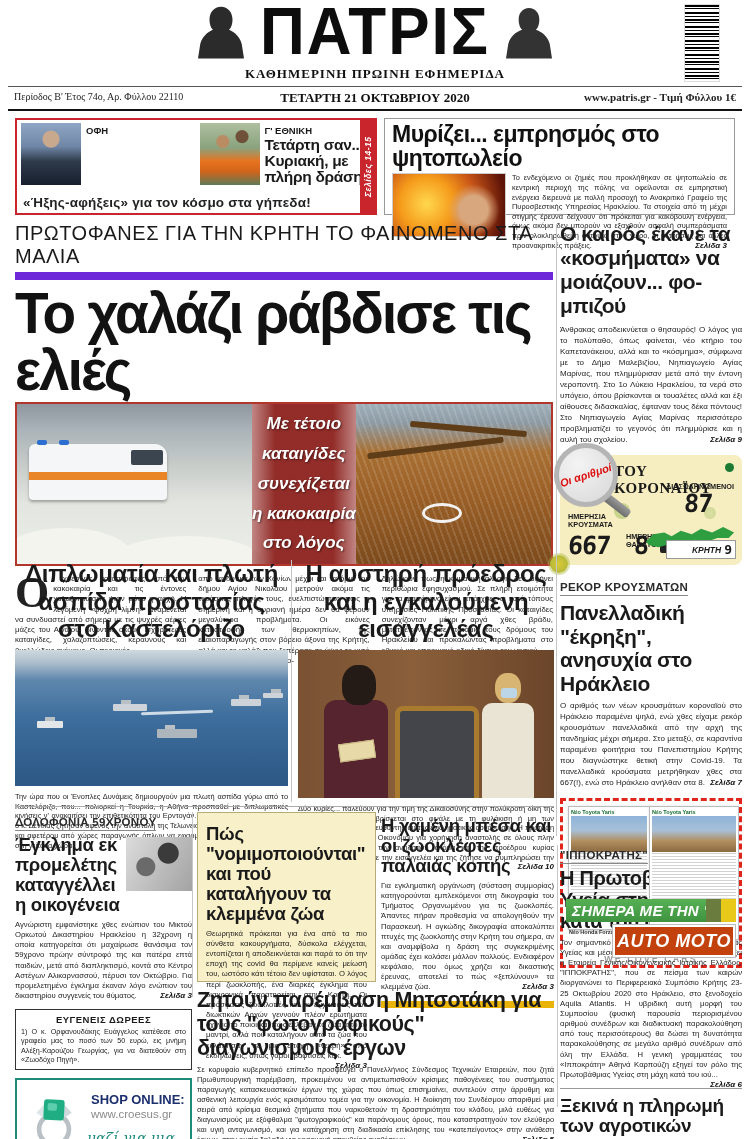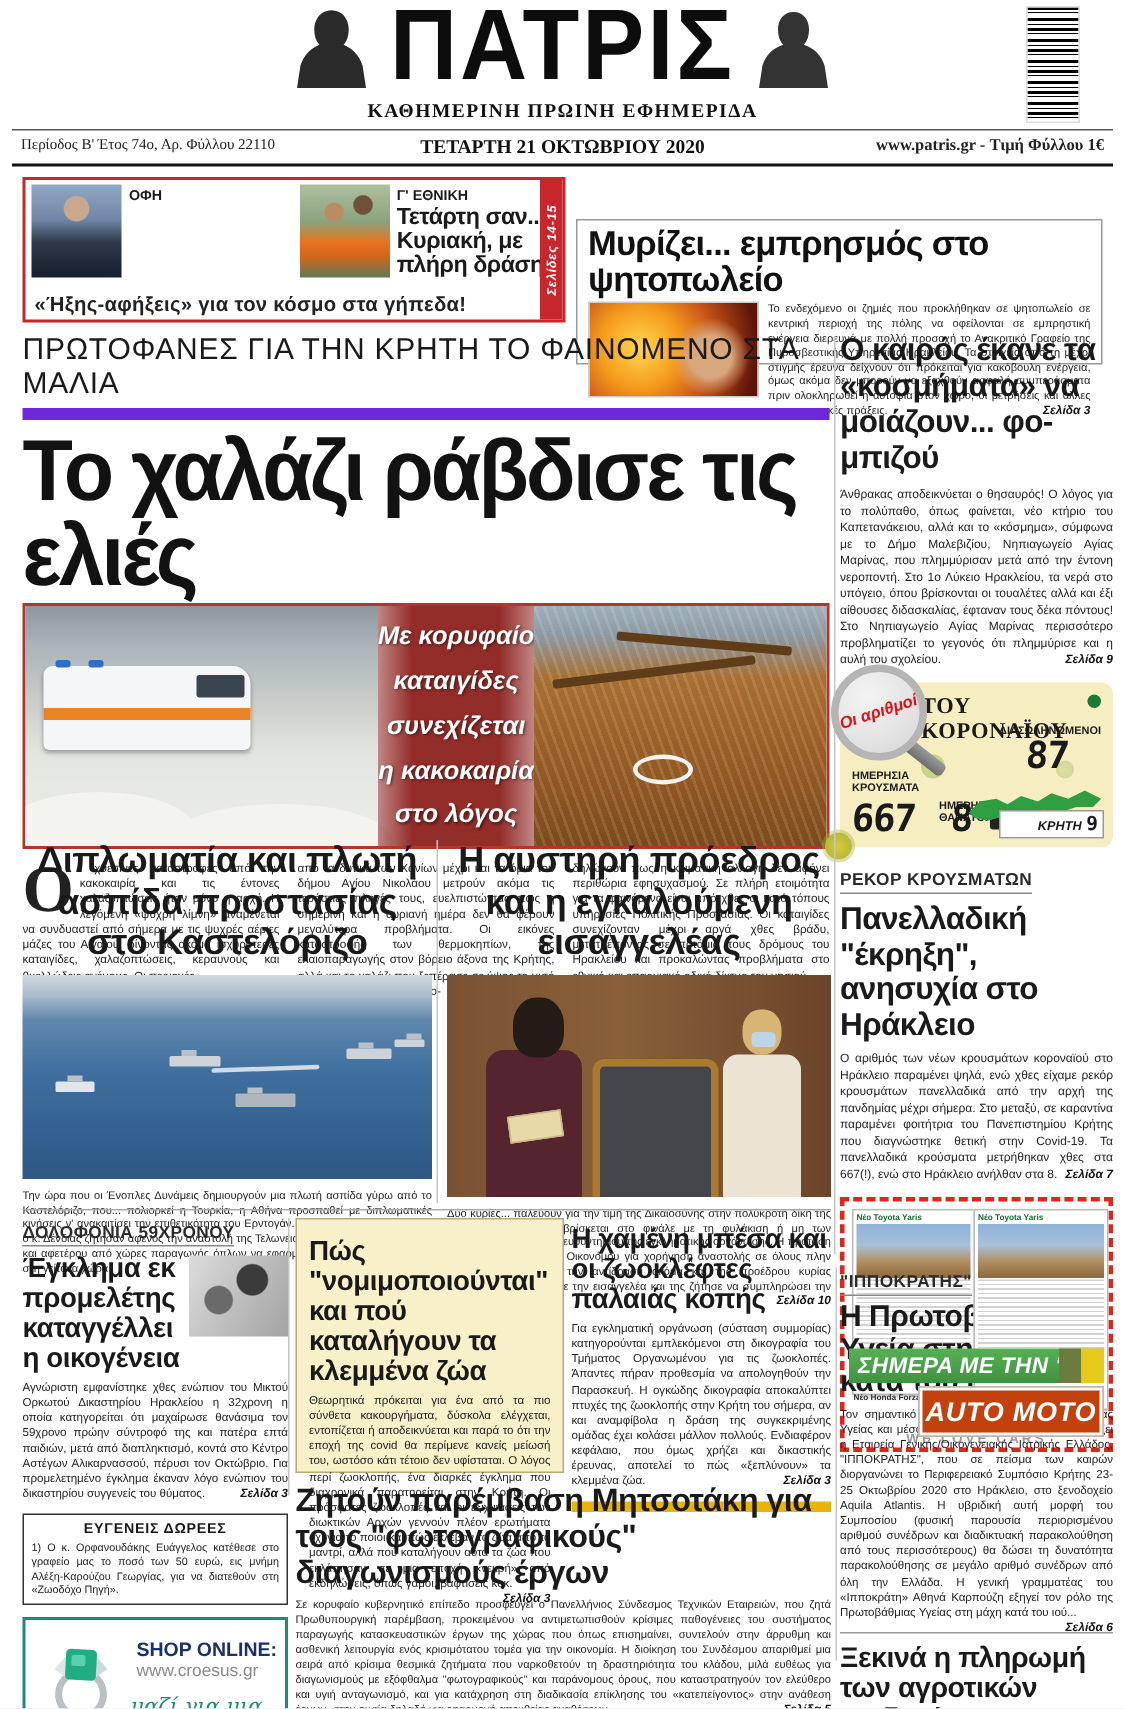--- a/index.html
+++ b/index.html
@@ -29,21 +29,21 @@
   .sp-photo.g3{background:radial-gradient(circle at 38% 30%,#b98c63 0 6px,transparent 7px),
                radial-gradient(circle at 70% 22%,#6e5138 0 6px,transparent 7px),
                linear-gradient(180deg,#aebf9f 0%,#8aa37e 40%,#e8731f 62%,#d2641a 78%,#5f7a58 100%);}
   .sp-kicker{font-size:9.5px;font-weight:bold;margin-top:2px;}
   .sp-head{font-size:15.5px;font-weight:bold;line-height:1.02;margin-top:1px;letter-spacing:-.3px;}
   .sp-tab{position:absolute;right:0;top:0;bottom:0;width:15px;background:#c9252c;color:#fff;
           writing-mode:vertical-rl;transform:rotate(180deg);font-size:8.5px;font-weight:bold;font-style:italic;
           display:flex;align-items:center;justify-content:center;letter-spacing:.5px;}
   .sp-foot{padding:2px 6px;font-size:13.5px;font-weight:bold;color:#222;letter-spacing:.2px;}
   
-  #arson{position:absolute;left:384px;top:118px;width:351px;height:97px;border:1px solid #999;box-sizing:border-box;padding:3px 7px;margin-top:28px;}
+  #arson{position:absolute;left:384px;top:118px;width:351px;height:97px;border:1px solid #999;box-sizing:border-box;padding:3px 7px;}
   .ar-head{font-size:23px;font-weight:bold;letter-spacing:-.5px;line-height:1.05;color:#111;}
   .ar-row{display:flex;gap:6px;margin-top:3px;}
   .ar-photo{flex:0 0 112px;height:62px;border:1px solid #ccc;
     background:radial-gradient(circle at 72% 58%,#d8a77e 0 14px,rgba(216,167,126,.6) 18px,transparent 26px),
                radial-gradient(circle at 30% 48%,#ffd84d 0%,#f59a1b 32%,#c85417 58%,#5e1408 92%);}
   .ar-body{flex:1;font-size:7.4px;line-height:1.3;text-align:justify;color:#222;}
   .pg{float:right;font-weight:bold;font-style:italic;font-size:8px;color:#111;margin-left:4px;}
   
   #main{position:absolute;left:15px;top:222px;width:538px;}
   .m-kicker{font-size:20px;color:#1a1a1a;letter-spacing:.5px;padding-bottom:4px;border-bottom:8px solid #6d28d9;}
@@ -224,21 +224,21 @@
     <div class="m-head">Το χαλάζι ράβδισε τις ελιές</div>
     <div class="m-photo">
       <div class="ph-hail">
         <div class="mound mo1"></div>
         <div class="amb">
             <div class="amb-light"></div>
           </div>
         <div class="mound mo2"></div>
       </div>
       <div class="ph-overlay">
-        <span>Με κορυφαίο</span>
+        <span>Με τέτοιο</span>
         <span>καταιγίδες</span>
         <span>συνεχίζεται</span>
         <span>η κακοκαιρία</span>
         <span>στο λόγος</span>
       </div>
       <div class="ph-green">
         <div class="beam b1"></div>
         <div class="beam b2"></div>
         <div class="chairblob"></div>
       </div>

